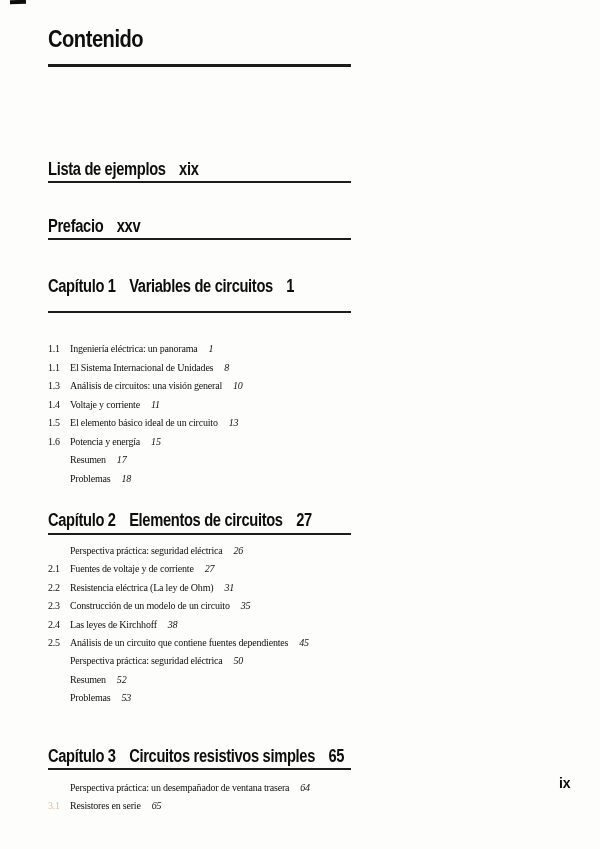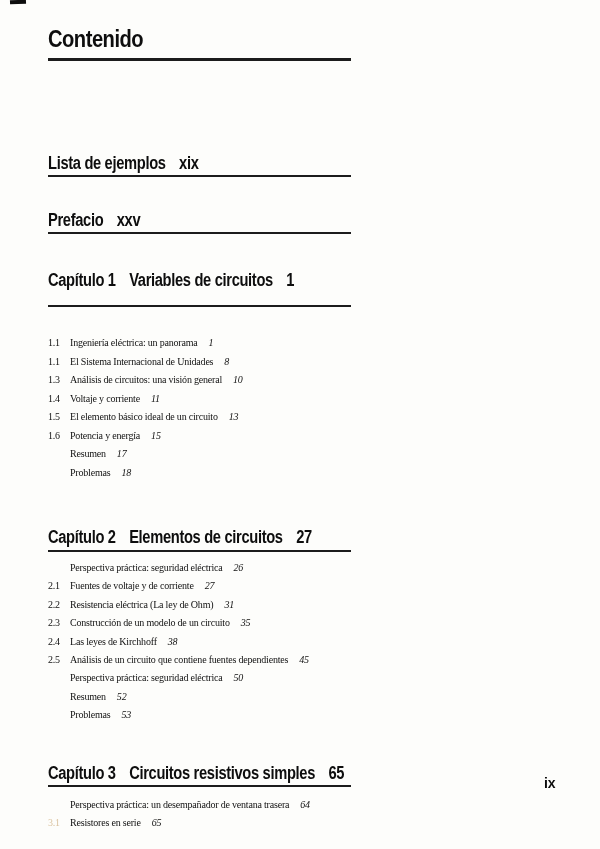--- a/index.html
+++ b/index.html
@@ -11,43 +11,43 @@
   .sheet{position:absolute;inset:0;padding:26px 0 0 48px;box-sizing:border-box}
   .corner-mark{position:absolute;left:10px;top:0;width:16px;height:4px;background:#0d0d0d;transform:rotate(-2deg)}
 
   
   .rule-block{width:303px;border-bottom:2px solid #1c1c1c;line-height:0}
   .squeeze{
     display:inline-block;transform:scaleX(0.84);transform-origin:0 100%;
     vertical-align:bottom;white-space:nowrap;
     font-weight:700;letter-spacing:-0.4px;color:#0e0e0e;
   }
-  #contenido{margin-top:0;padding-bottom:7px;border-bottom-width:3px}
+  #contenido{margin-top:0;padding-bottom:13px;border-bottom-width:3px}
   #contenido .squeeze{font-size:24px;line-height:25px;letter-spacing:-0.6px}
   .hd17 .squeeze{font-size:17.5px;line-height:17px}
   #lista{margin-top:94px;padding-bottom:3px}
   #prefacio{margin-top:35px;padding-bottom:3px}
   #cap1{margin-top:38px;padding-bottom:16px}
-  #cap2{margin-top:47px;padding-bottom:4px}
+  #cap2{margin-top:24px;padding-bottom:4px}
   #cap3{margin-top:40px;padding-bottom:3px}
   .h-title{margin-left:16px}
   .h-page{margin-left:16px}
 
   
   .items{font-family:"Liberation Serif",serif;font-size:10px;letter-spacing:-0.2px;color:#111}
   #cap1-items{margin-top:27px}
   #cap2-items{margin-top:7px}
   #cap3-items{margin-top:9px}
   .toc-row{position:relative;padding-left:22px;line-height:18.5px;white-space:nowrap}
   #cap2-items .toc-row{line-height:18.4px}
   .toc-num{position:absolute;left:0;top:0}
   .toc-num.faded{opacity:.38;color:#a16207}
   .toc-page{font-style:italic;margin-left:11px}
 
-  .folio{position:absolute;left:544px;top:775px;font-weight:700;font-size:14px;letter-spacing:-0.2px;color:#0c0c0c}
+  .folio{position:absolute;left:559px;top:775px;font-weight:700;font-size:14px;letter-spacing:-0.2px;color:#0c0c0c}
 </style>
 </head>
 <body>
 
 <div class="sheet">
 
   <div class="corner-mark"></div>
 
   <div class="rule-block" id="contenido">
     <span class="squeeze">Contenido</span>

